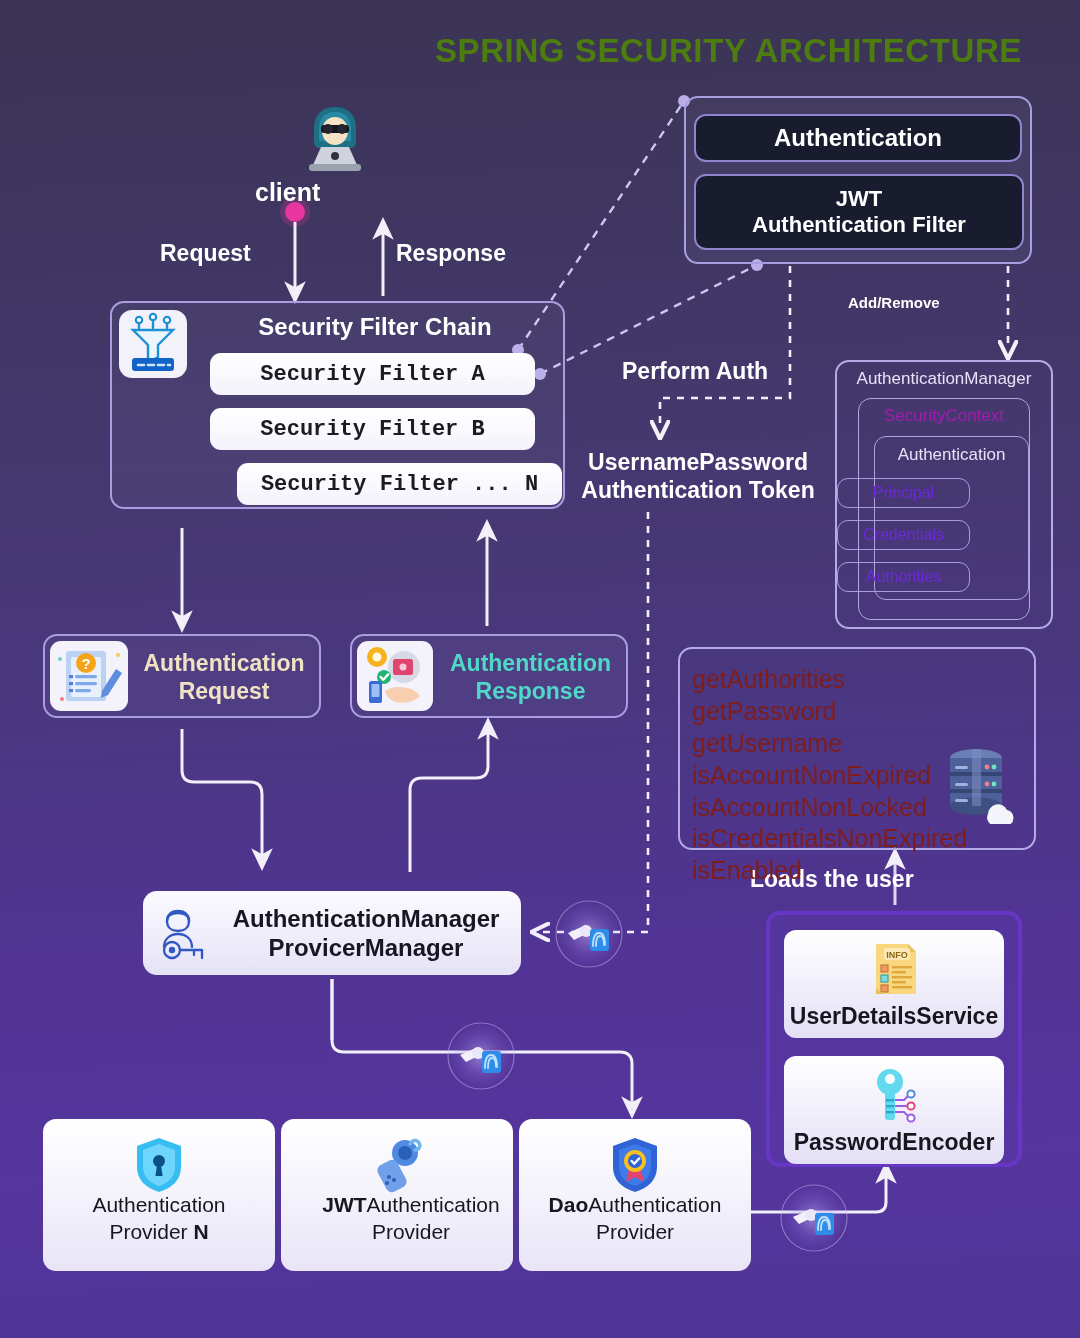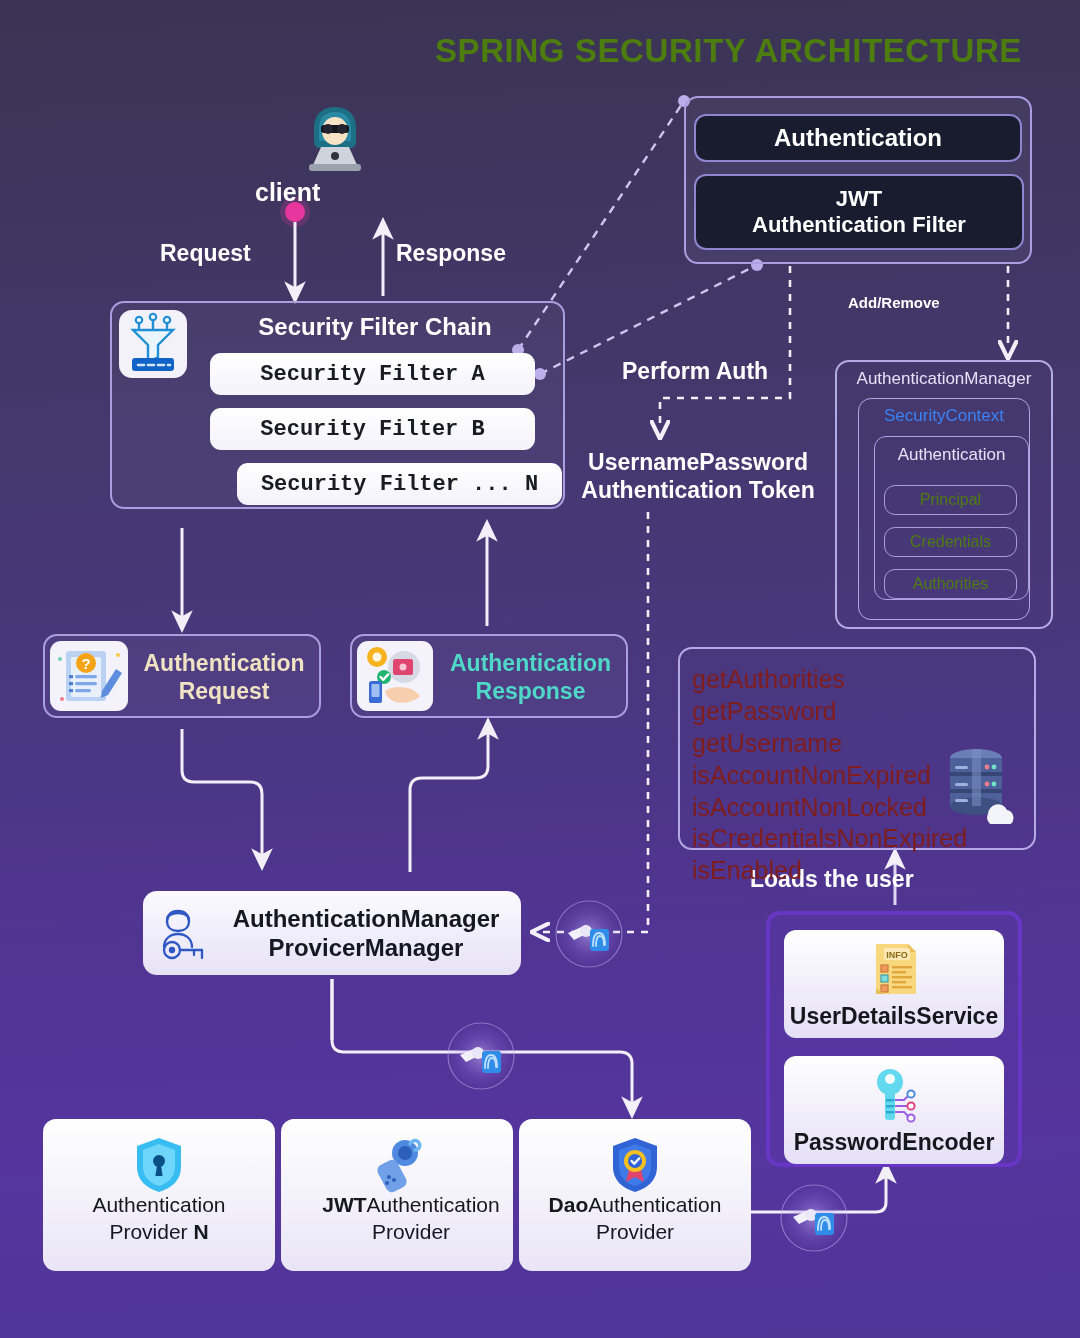--- a/index.html
+++ b/index.html
@@ -47,25 +47,25 @@
   
   #add-remove{left:848px;top:294px;color:#fff;font-size:15px;font-weight:bold;}
   #perform-auth{left:622px;top:358px;color:#fff;font-size:23px;font-weight:bold;}
   #upat{left:572px;top:448px;width:252px;text-align:center;color:#fff;font-size:23px;font-weight:bold;line-height:1.22;}
   #loads-user{left:722px;top:866px;color:#fff;font-size:23px;font-weight:bold;margin-left:28px;}
 
   
   #sch-panel{left:835px;top:360px;width:218px;height:269px;border:2px solid #b4abe6;border-radius:14px;}
   #sch-title{left:835px;top:369px;width:218px;text-align:center;color:#e6e2f7;font-size:17px;}
   #sc-panel{left:858px;top:398px;width:172px;height:222px;border:1.6px solid #b0a7e4;border-radius:13px;}
-  #sc-title{left:858px;top:406px;width:172px;text-align:center;color:#3b82f6;font-size:17px;}
+  #sc-title{left:858px;top:406px;width:172px;text-align:center;color:#a21caf;font-size:17px;}
   #scauth-panel{left:874px;top:436px;width:155px;height:164px;border:1.6px solid #aca2e2;border-radius:12px;}
   #scauth-title{left:874px;top:445px;width:155px;text-align:center;color:#e6e2f7;font-size:17px;}
-  .pill{left:884px;width:133px;height:30px;border:1.5px solid #a79ddd;border-radius:11px;
-        color:#4d7c0f;font-size:16px;display:flex;align-items:center;justify-content:center;margin-top:7px;}
+  .pill{left:837px;width:133px;height:30px;border:1.5px solid #a79ddd;border-radius:11px;
+        color:#6d28d9;font-size:16px;display:flex;align-items:center;justify-content:center;}
   #p-principal{top:478px;} #p-credentials{top:520px;} #p-authorities{top:562px;}
 
   
   #ud-panel{left:678px;top:647px;width:358px;height:203px;border:2px solid #b4abe6;border-radius:14px;}
   #ud-list{left:692px;top:664px;width:250px;color:#7f1d1d;font-size:25px;line-height:1.275;}
   #db-icon{left:932px;top:744px;width:92px;height:80px;}
 
   
   #areq-panel{left:43px;top:634px;width:278px;height:84px;}
   #areq-icon{left:50px;top:641px;width:78px;height:70px;background:#f4f2fb;border-radius:11px;}

